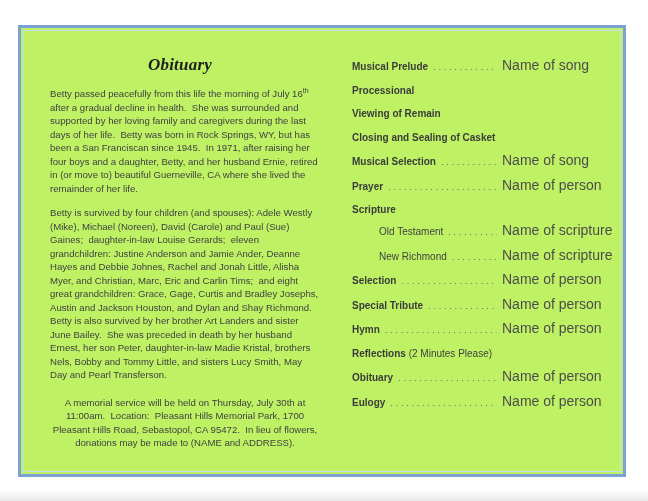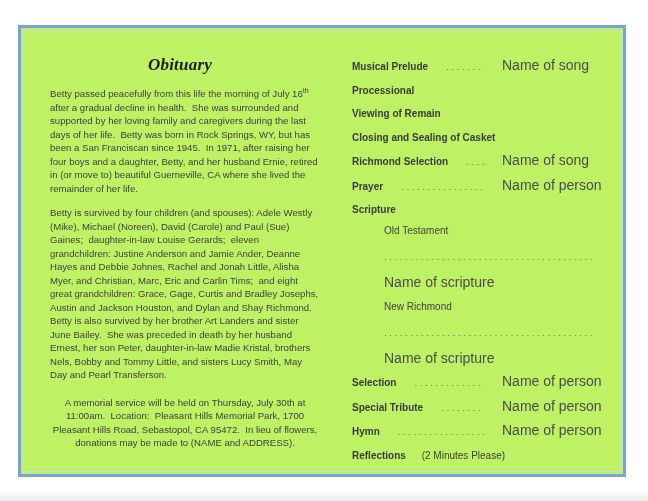--- a/index.html
+++ b/index.html
@@ -30,32 +30,32 @@
     margin:6px 0 12px 0;letter-spacing:.2px;
   }
   .body-par{
     font-size:9.6px;line-height:13.5px;color:#414141;
     margin:0 0 11px 0;white-space:pre-wrap;width:270px;
   }
   .body-par sup{font-size:7px;line-height:0;}
   .program{margin-top:10px;}
   .prog-row{
     display:flex;align-items:baseline;
-    font-size:10px;line-height:13px;margin-bottom:10.5px;gap:13px;
+    font-size:10px;line-height:13px;margin-bottom:10.5px;
   }
   .prog-label{font-weight:bold;color:#3b3b3b;white-space:nowrap;}
   .prog-suffix{color:#3f3f3f;white-space:pre;}
   .leader{
     flex:1;overflow:hidden;white-space:nowrap;
     color:#6a6a6a;margin:0 5px;font-size:9.5px;
   }
   .prog-value{
     flex:none;width:96px;color:#4c4c4c;white-space:nowrap;font-size:14px;
   }
-  .sub-row{margin-left:27px;flex-direction:column;}
+  .sub-row{margin-left:27px;}
   .sub-row .prog-label{font-weight:normal;color:#424242;}
   .tight{margin-bottom:8px;align-items:center;}
   .after-head{margin-top:1px;}
 </style>
 </head>
 <body>
 
 <div class="page-frame">
   <div class="page-frame-inner">
 
@@ -81,21 +81,21 @@
 
         <div class="prog-row">
           <span class="prog-label">Viewing of Remain</span>
         </div>
 
         <div class="prog-row">
           <span class="prog-label">Closing and Sealing of Casket</span>
         </div>
 
         <div class="prog-row">
-          <span class="prog-label">Richmond Selection</span>
+          <span class="prog-label">Musical Selection</span>
           <span class="leader">. . . . . . . . . . . . . . . . . . . . . . . . . . . . . . . . . . . . . . . .</span>
           <span class="prog-value">Name of song</span>
         </div>
 
         <div class="prog-row">
           <span class="prog-label">Prayer</span>
           <span class="leader">. . . . . . . . . . . . . . . . . . . . . . . . . . . . . . . . . . . . . . . .</span>
           <span class="prog-value">Name of person</span>
         </div>
 

